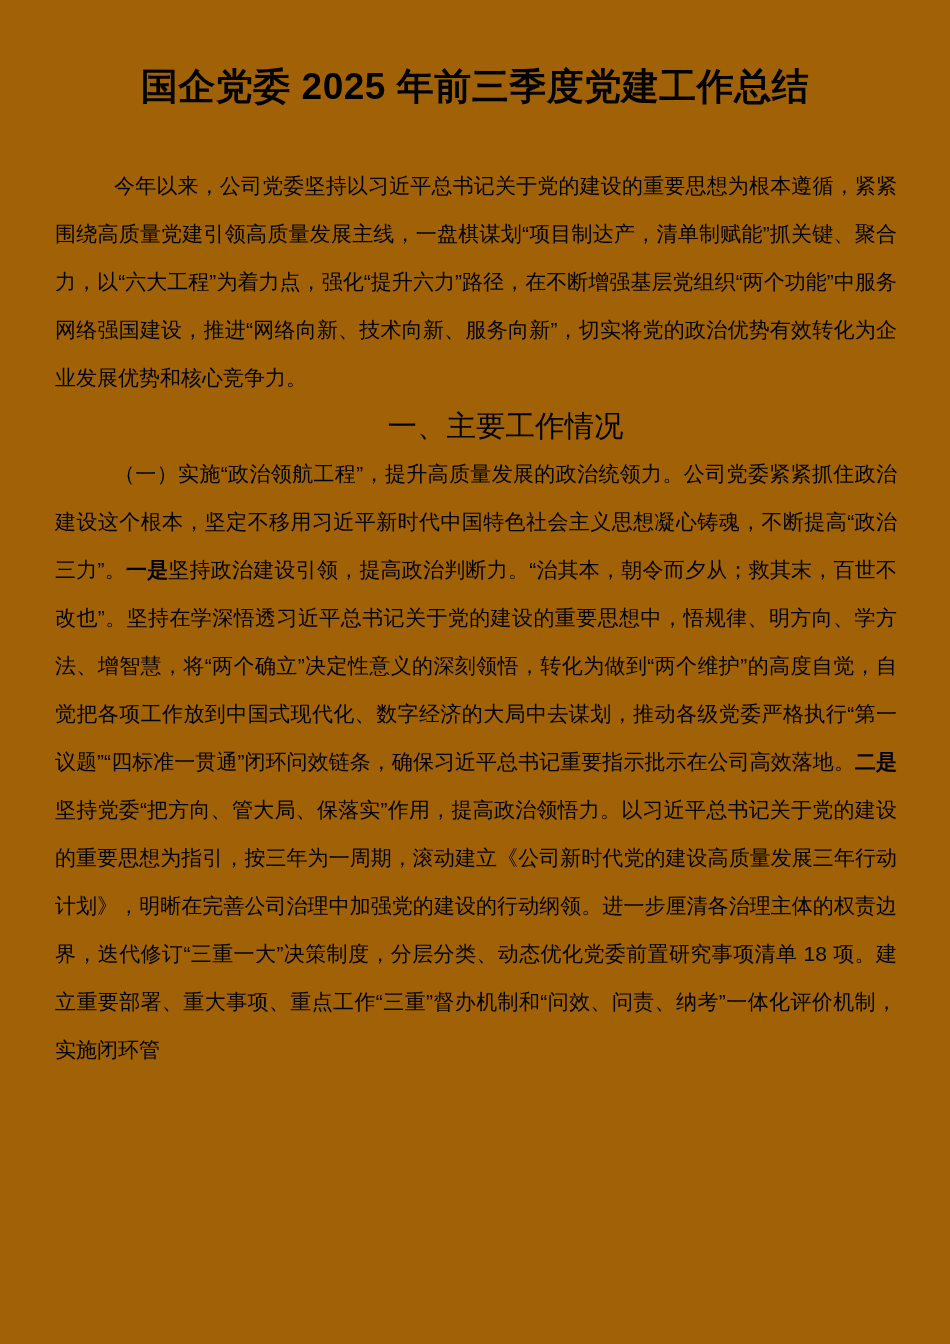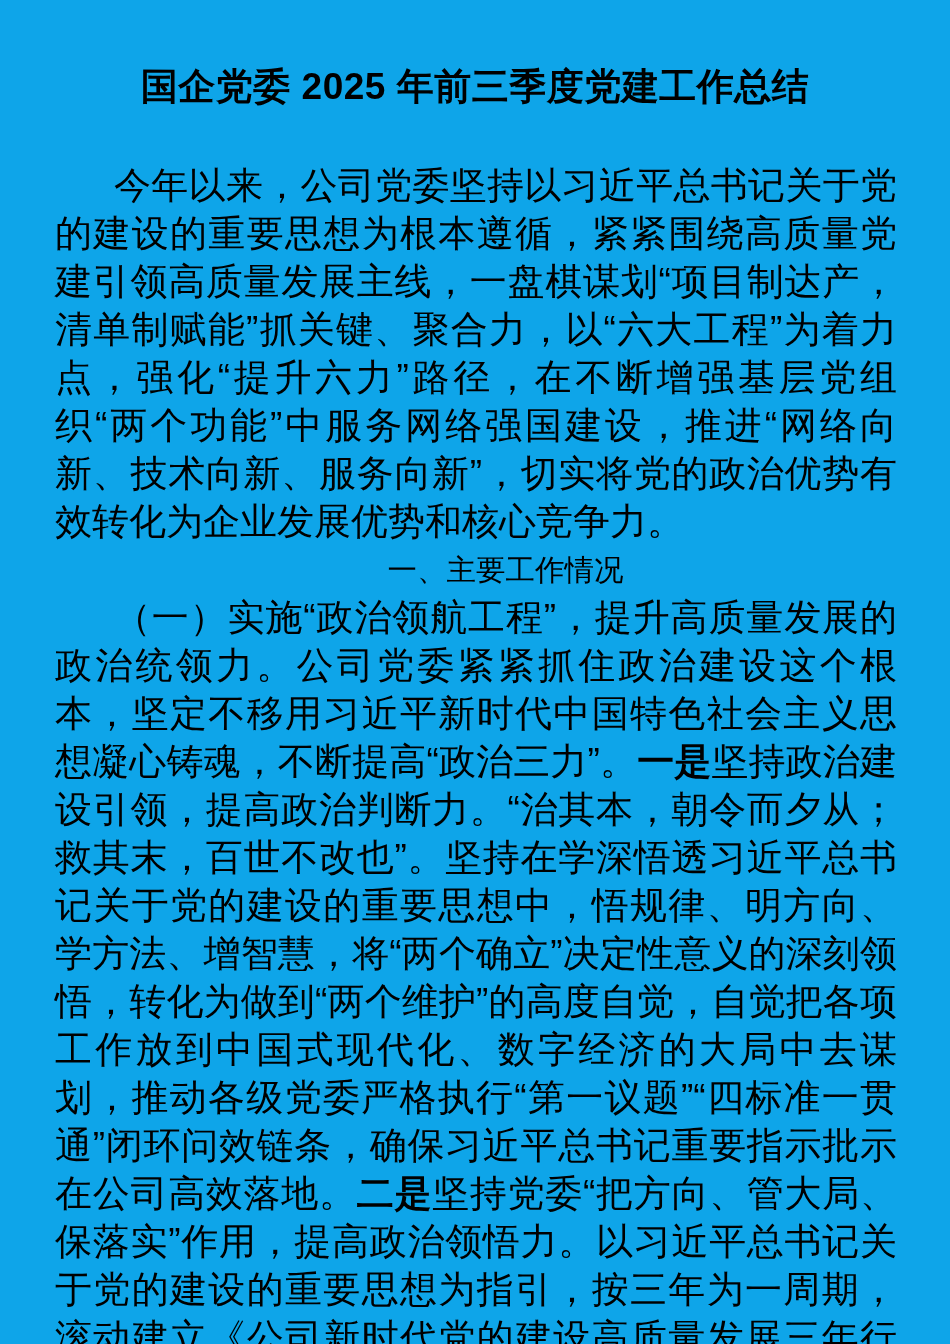--- a/index.html
+++ b/index.html
@@ -8,21 +8,21 @@
     background: #ffffff;
   }
   body {
     font-family: "Liberation Sans", "DejaVu Sans", sans-serif;
     color: #000000;
   }
   .page {
     position: relative;
     width: 950px;
     height: 1344px;
-    background: #0ea5e9;
+    background: #a16207;
     overflow: hidden;
     box-sizing: border-box;
   }
   .doc-title {
     position: absolute;
     top: 62px;
     left: 55px;
     width: 840px;
     text-align: center;
     font-size: 37px;
@@ -33,21 +33,21 @@
   }
   .body-area {
     position: absolute;
     top: 162px;
     left: 55px;
     width: 842px;
   }
   p.para {
     margin: 0;
     padding: 0;
-    font-size: 37px;
+    font-size: 21px;
     line-height: 48px;
     text-align: justify;
     text-align-last: left;
     text-justify: inter-character;
     text-indent: 59px;
     letter-spacing: 0px;
     word-break: break-all;
   }
   .b {
     font-weight: 700;

